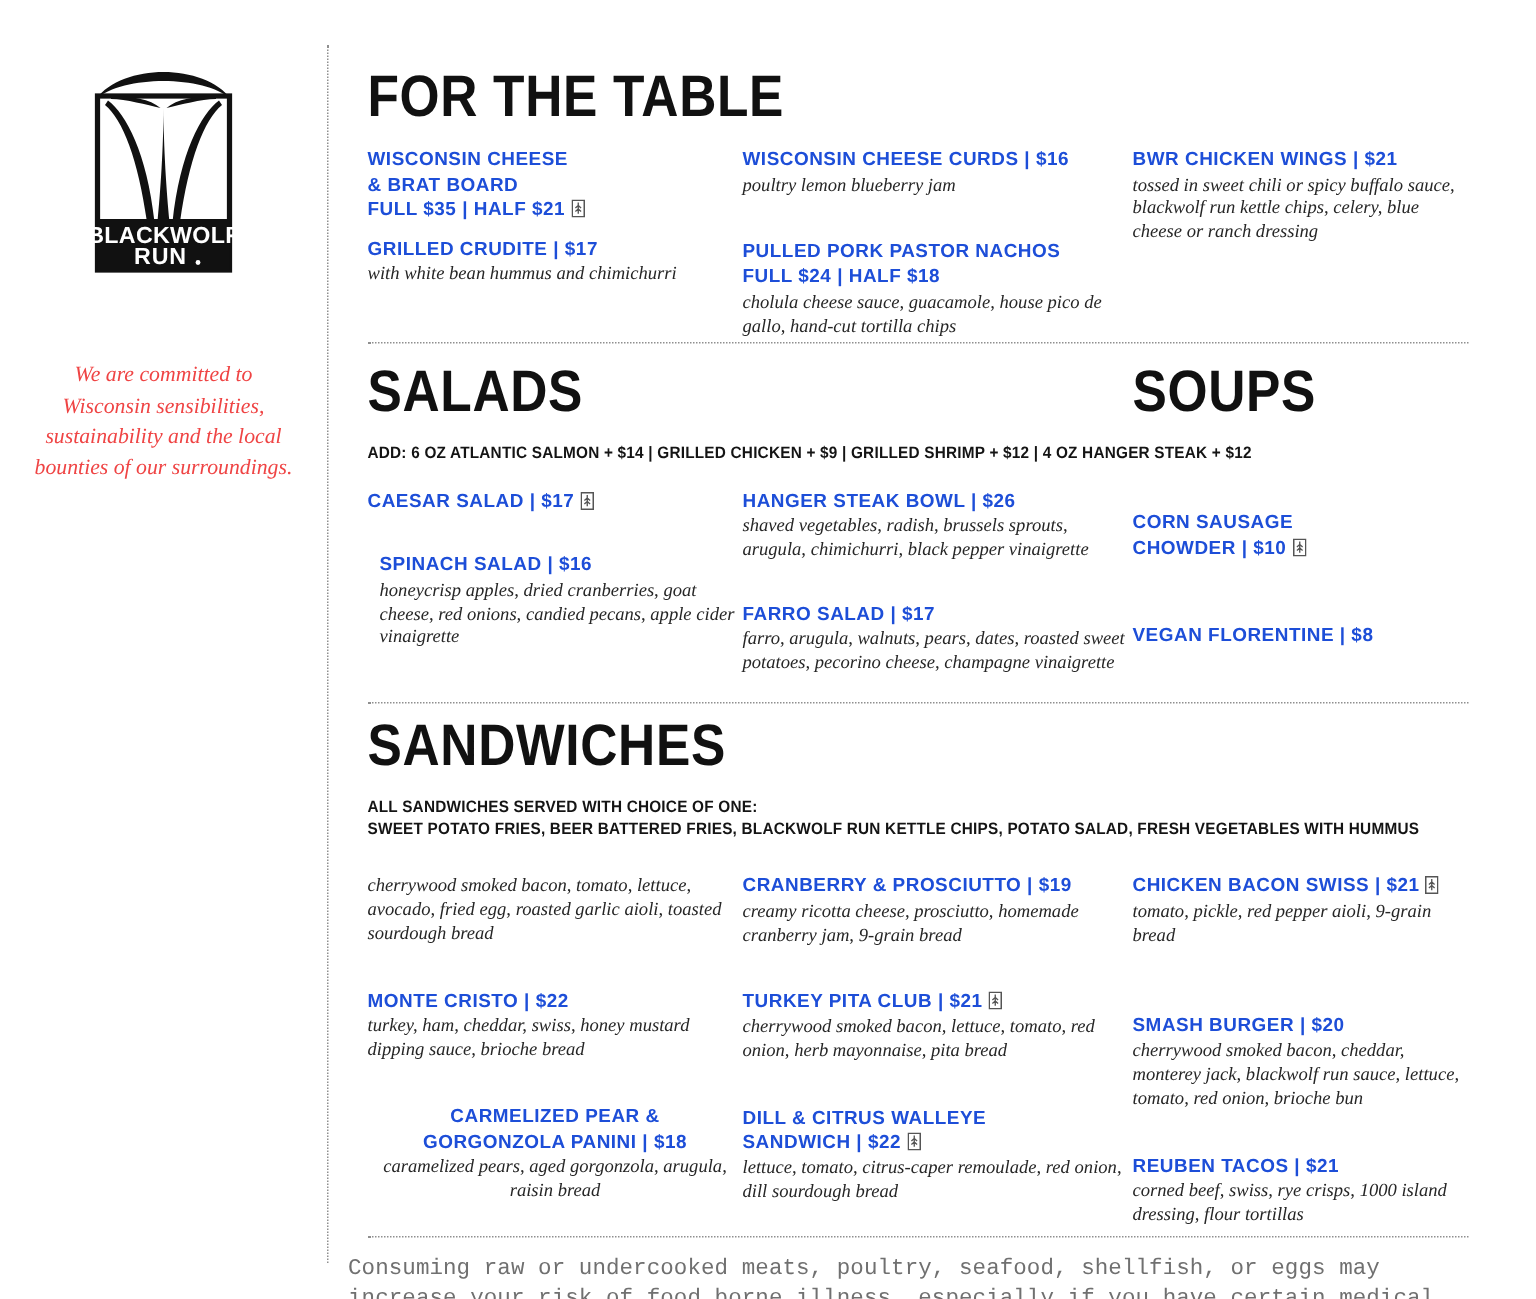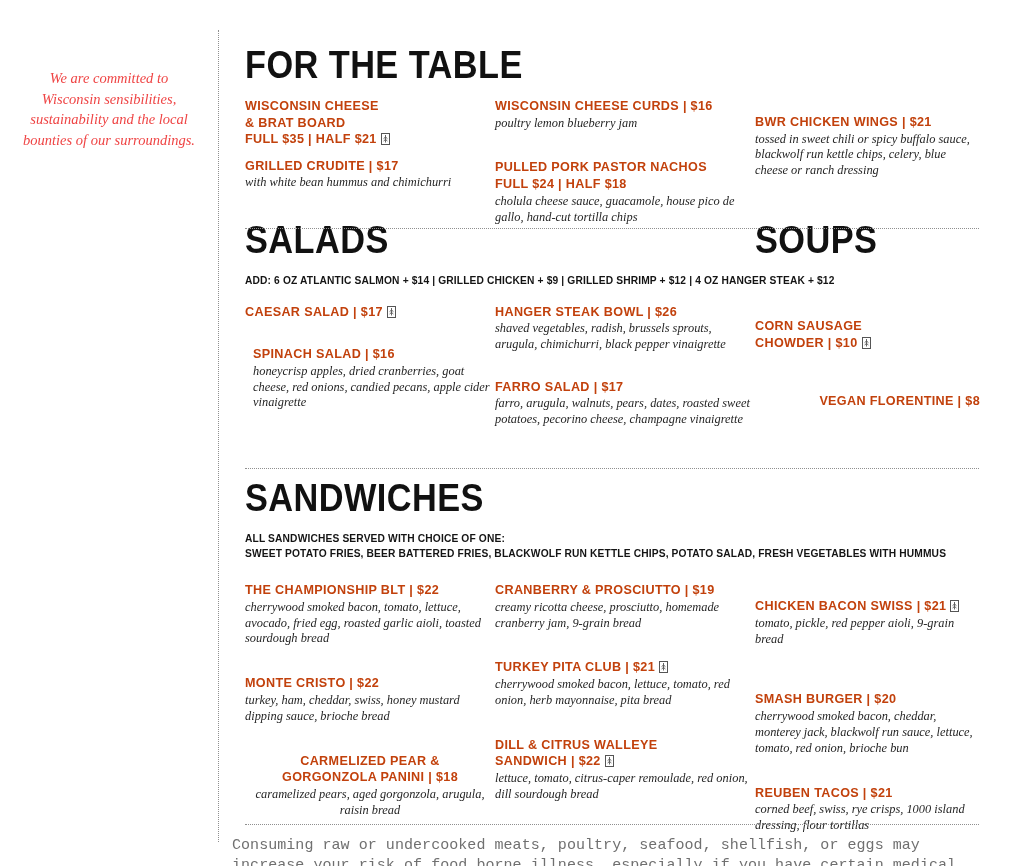--- a/index.html
+++ b/index.html
@@ -93,32 +93,32 @@
     height: 0;
     border-top: 1.5px dotted #8f8f8f;
   }
 
   .cols {
     display: flex;
     width: 735px;
   }
   .col { width: 250px; flex: 0 0 250px; }
   .col.col-mid { width: 260px; flex: 0 0 260px; }
-  .col.col-right { width: 225px; flex: 0 0 225px; margin-top: 16px; }
+  .col.col-right { width: 225px; flex: 0 0 225px; }
 
   .item { margin-bottom: 4px; }
   .item + .item { margin-top: 10px; }
 
   .item-name {
     font-family: "Liberation Sans", sans-serif;
     font-weight: 700;
     font-size: 12.6px;
     letter-spacing: 0.35px;
     line-height: 1.32;
-    color: #c2410c;
+    color: #1d4ed8;
     text-transform: uppercase;
     margin: 0;
   }
   .item-desc {
     font-family: "Liberation Serif", serif;
     font-style: italic;
     font-size: 12.4px;
     line-height: 1.28;
     color: #262626;
     margin: 1px 0 0 0;
@@ -159,20 +159,40 @@
     color: #707070;
     line-height: 1.3;
   }
 </style>
 </head>
 <body>
 
 <div class="page">
 
   <div class="brand-rail">
+    <div class="logo-wrap">
+      <svg class="logo-svg" viewBox="0 0 122 172" xmlns="http://www.w3.org/2000/svg">
+
+        <path d="M16 30 C 34 6, 88 6, 106 30 C 88 14, 34 14, 16 30 Z" fill="#111"></path>
+
+        <rect x="17" y="28" width="88" height="116" fill="none" stroke="#111" stroke-width="3.5"></rect>
+
+        <rect x="17" y="110" width="88" height="34" fill="#111"></rect>
+
+        <path d="M61 36 C 61 62, 59 92, 57 112 L 65 112 C 63 92, 61 62, 61 36 Z" fill="#111"></path>
+        <path d="M24 31 C 36 40, 50 66, 55 112 L 50 112 C 44 70, 34 44, 22 34 Z" fill="#111"></path>
+        <path d="M98 31 C 86 40, 72 66, 67 112 L 72 112 C 78 70, 88 44, 100 34 Z" fill="#111"></path>
+
+        <path d="M26 28 C 40 28, 52 30, 59 36 C 50 34, 36 30, 26 30 Z" fill="#111"></path>
+        <path d="M96 28 C 82 28, 70 30, 63 36 C 72 34, 86 30, 96 30 Z" fill="#111"></path>
+        <text x="61" y="126" text-anchor="middle" fill="#fff" font-family="Liberation Sans, sans-serif" font-weight="bold" font-size="15.5" letter-spacing="0.2">BLACKWOLF</text>
+        <text x="59" y="140" text-anchor="middle" fill="#fff" font-family="Liberation Sans, sans-serif" font-weight="bold" font-size="15.5" letter-spacing="0.6">RUN</text>
+        <circle cx="84" cy="139" r="1.6" fill="#fff"></circle>
+      </svg>
+    </div>
 
     <div class="tagline">We are committed to Wisconsin sensibilities, sustainability and the local bounties of our surroundings.</div>
   </div>
 
   <div class="v-divider"></div>
 
   <div class="content">
 
     <div class="section" style="top:45px;">
       <h2 class="section-title">FOR THE TABLE</h2>
@@ -201,21 +221,21 @@
         </div>
         <div class="col col-right">
           <div class="item">
             <p class="item-name">BWR CHICKEN WINGS  |  $21</p>
             <p class="item-desc">tossed in sweet chili or spicy buffalo sauce, blackwolf run kettle chips, celery, blue cheese or ranch dressing</p>
           </div>
         </div>
       </div>
     </div>
 
-    <div class="section" style="top:220px;">
+    <div class="section" style="top:242px;">
       <div style="display:flex;">
         <div style="width:510px;flex:0 0 510px;">
           <h2 class="section-title">SALADS</h2>
           <p class="note-line" style="margin-bottom:16px;">ADD: 6 OZ ATLANTIC SALMON + $14 | GRILLED CHICKEN + $9 | GRILLED SHRIMP + $12 | 4 OZ HANGER STEAK + $12</p>
           <div class="cols" style="width:510px;">
             <div class="col">
               <div class="item">
                 <p class="item-name"><span>CAESAR SALAD  |  $17</span><span class="gf-icon"><svg viewBox="0 0 9 12">
                         <rect x="0.5" y="0.5" width="8" height="11" fill="none" stroke="#555" stroke-width="1"></rect>
                         <path d="M4.5 2 L4.5 9.5 M4.5 4 L2.6 5.6 M4.5 4 L6.4 5.6 M4.5 6.4 L2.6 8 M4.5 6.4 L6.4 8" stroke="#555" stroke-width="0.9" fill="none"></path>
@@ -241,36 +261,35 @@
 
         <div style="width:225px;flex:0 0 225px;">
           <h2 class="section-title">SOUPS</h2>
           <div style="height:45px;"></div>
           <div class="item">
             <p class="item-name"><span>CORN SAUSAGE<br>CHOWDER  |  $10</span><span class="gf-icon"><svg viewBox="0 0 9 12">
                     <rect x="0.5" y="0.5" width="8" height="11" fill="none" stroke="#555" stroke-width="1"></rect>
                     <path d="M4.5 2 L4.5 9.5 M4.5 4 L2.6 5.6 M4.5 4 L6.4 5.6 M4.5 6.4 L2.6 8 M4.5 6.4 L6.4 8" stroke="#555" stroke-width="0.9" fill="none"></path>
                   </svg></span></p>
           </div>
-          <div class="item" style="margin-top:42px;text-align:right;">
+          <div class="item" style="margin-top:42px;">
             <p class="item-name">VEGAN FLORENTINE  |  $8</p>
           </div>
         </div>
       </div>
     </div>
 
     <div class="section" style="top:478px;">
       <h2 class="section-title">SANDWICHES</h2>
       <p class="note-line">ALL SANDWICHES SERVED WITH CHOICE OF ONE:</p>
       <p class="note-line" style="margin-bottom:22px;">SWEET POTATO FRIES, BEER BATTERED FRIES, BLACKWOLF RUN KETTLE CHIPS, POTATO SALAD, FRESH VEGETABLES WITH HUMMUS</p>
 
       <div class="cols">
         <div class="col">
           <div class="item">
-            <p class="item-name">THE CHAMPIONSHIP BLT | $22</p>
             <p class="item-desc">cherrywood smoked bacon, tomato, lettuce, avocado, fried egg, roasted garlic aioli, toasted sourdough bread</p>
           </div>
           <div class="item" style="margin-top:28px;">
             <p class="item-name">MONTE CRISTO | $22</p>
             <p class="item-desc">turkey, ham, cheddar, swiss, honey mustard dipping sauce, brioche bread</p>
           </div>
           <div class="item" style="margin-top:28px;text-align:center;">
             <p class="item-name">CARMELIZED PEAR &amp;<br>GORGONZOLA PANINI | $18</p>
             <p class="item-desc">caramelized pears, aged gorgonzola, arugula, raisin bread</p>
           </div>

